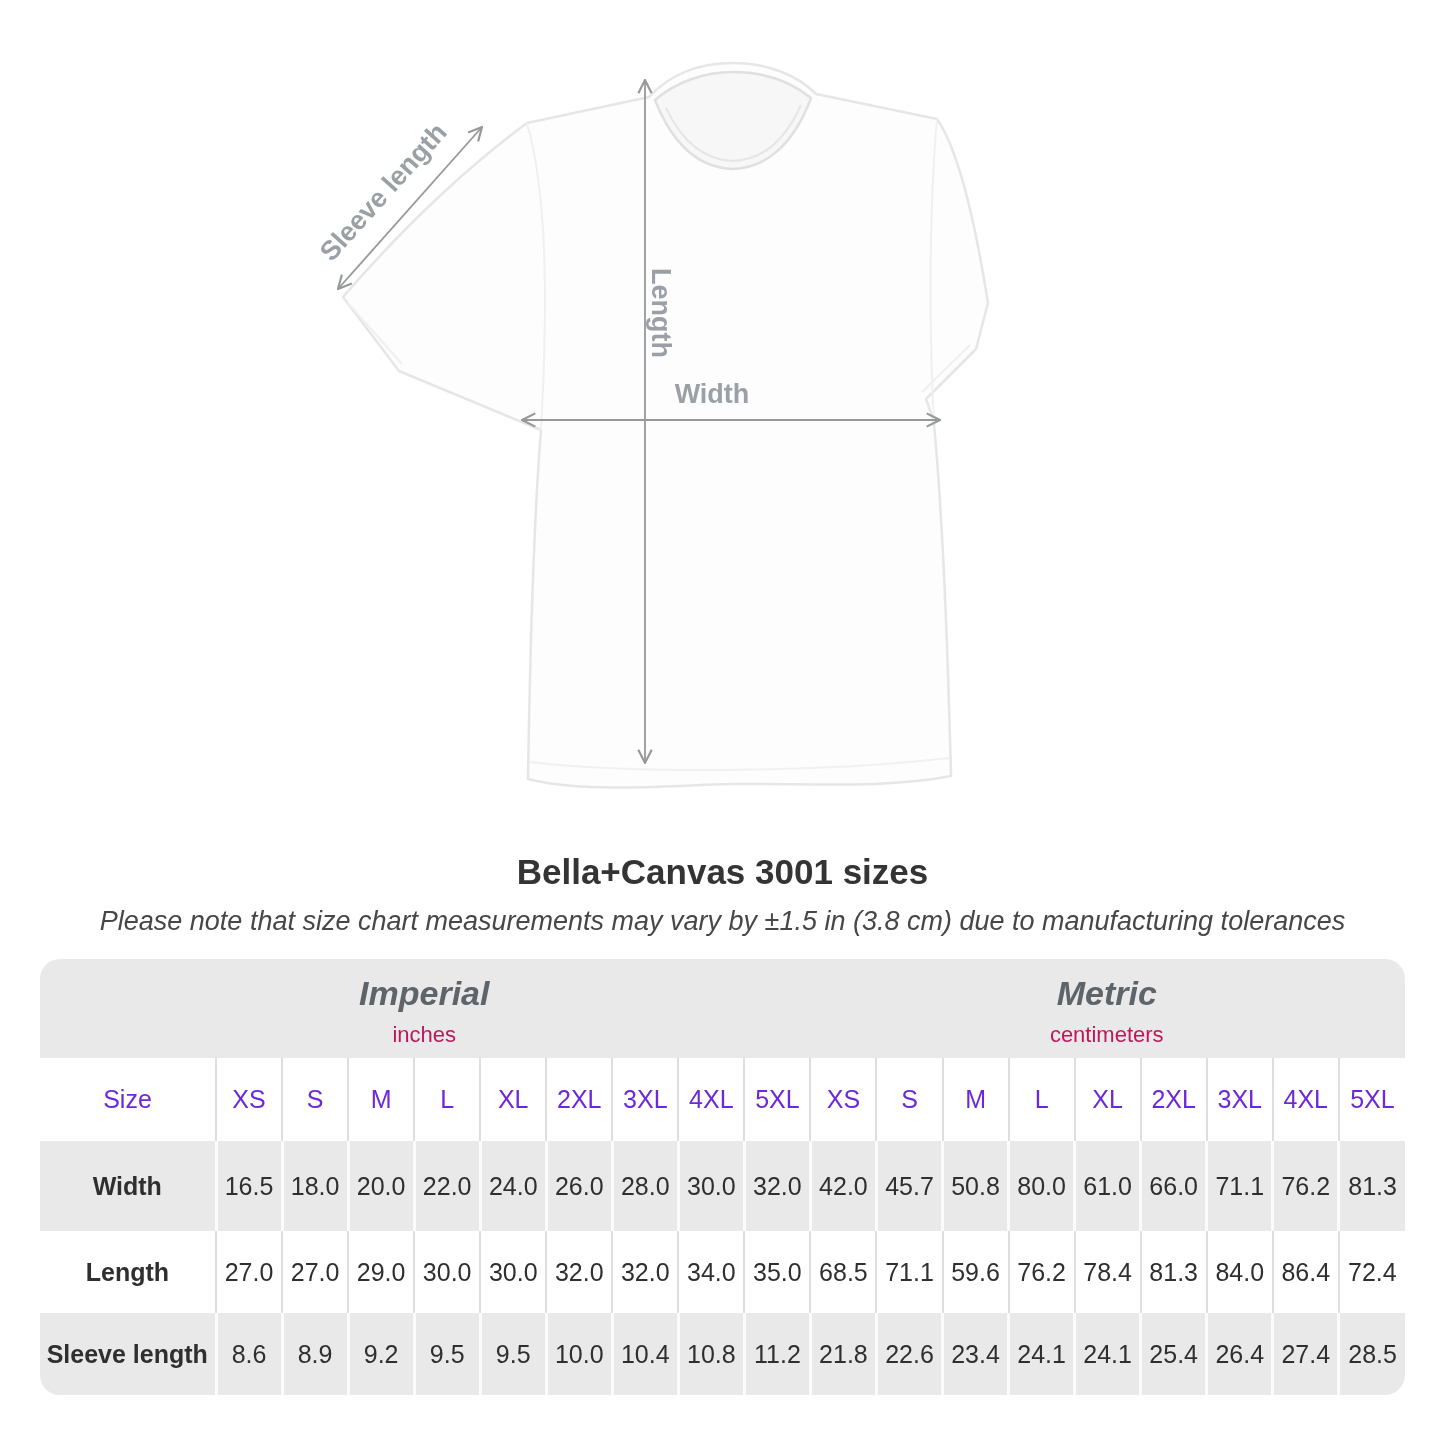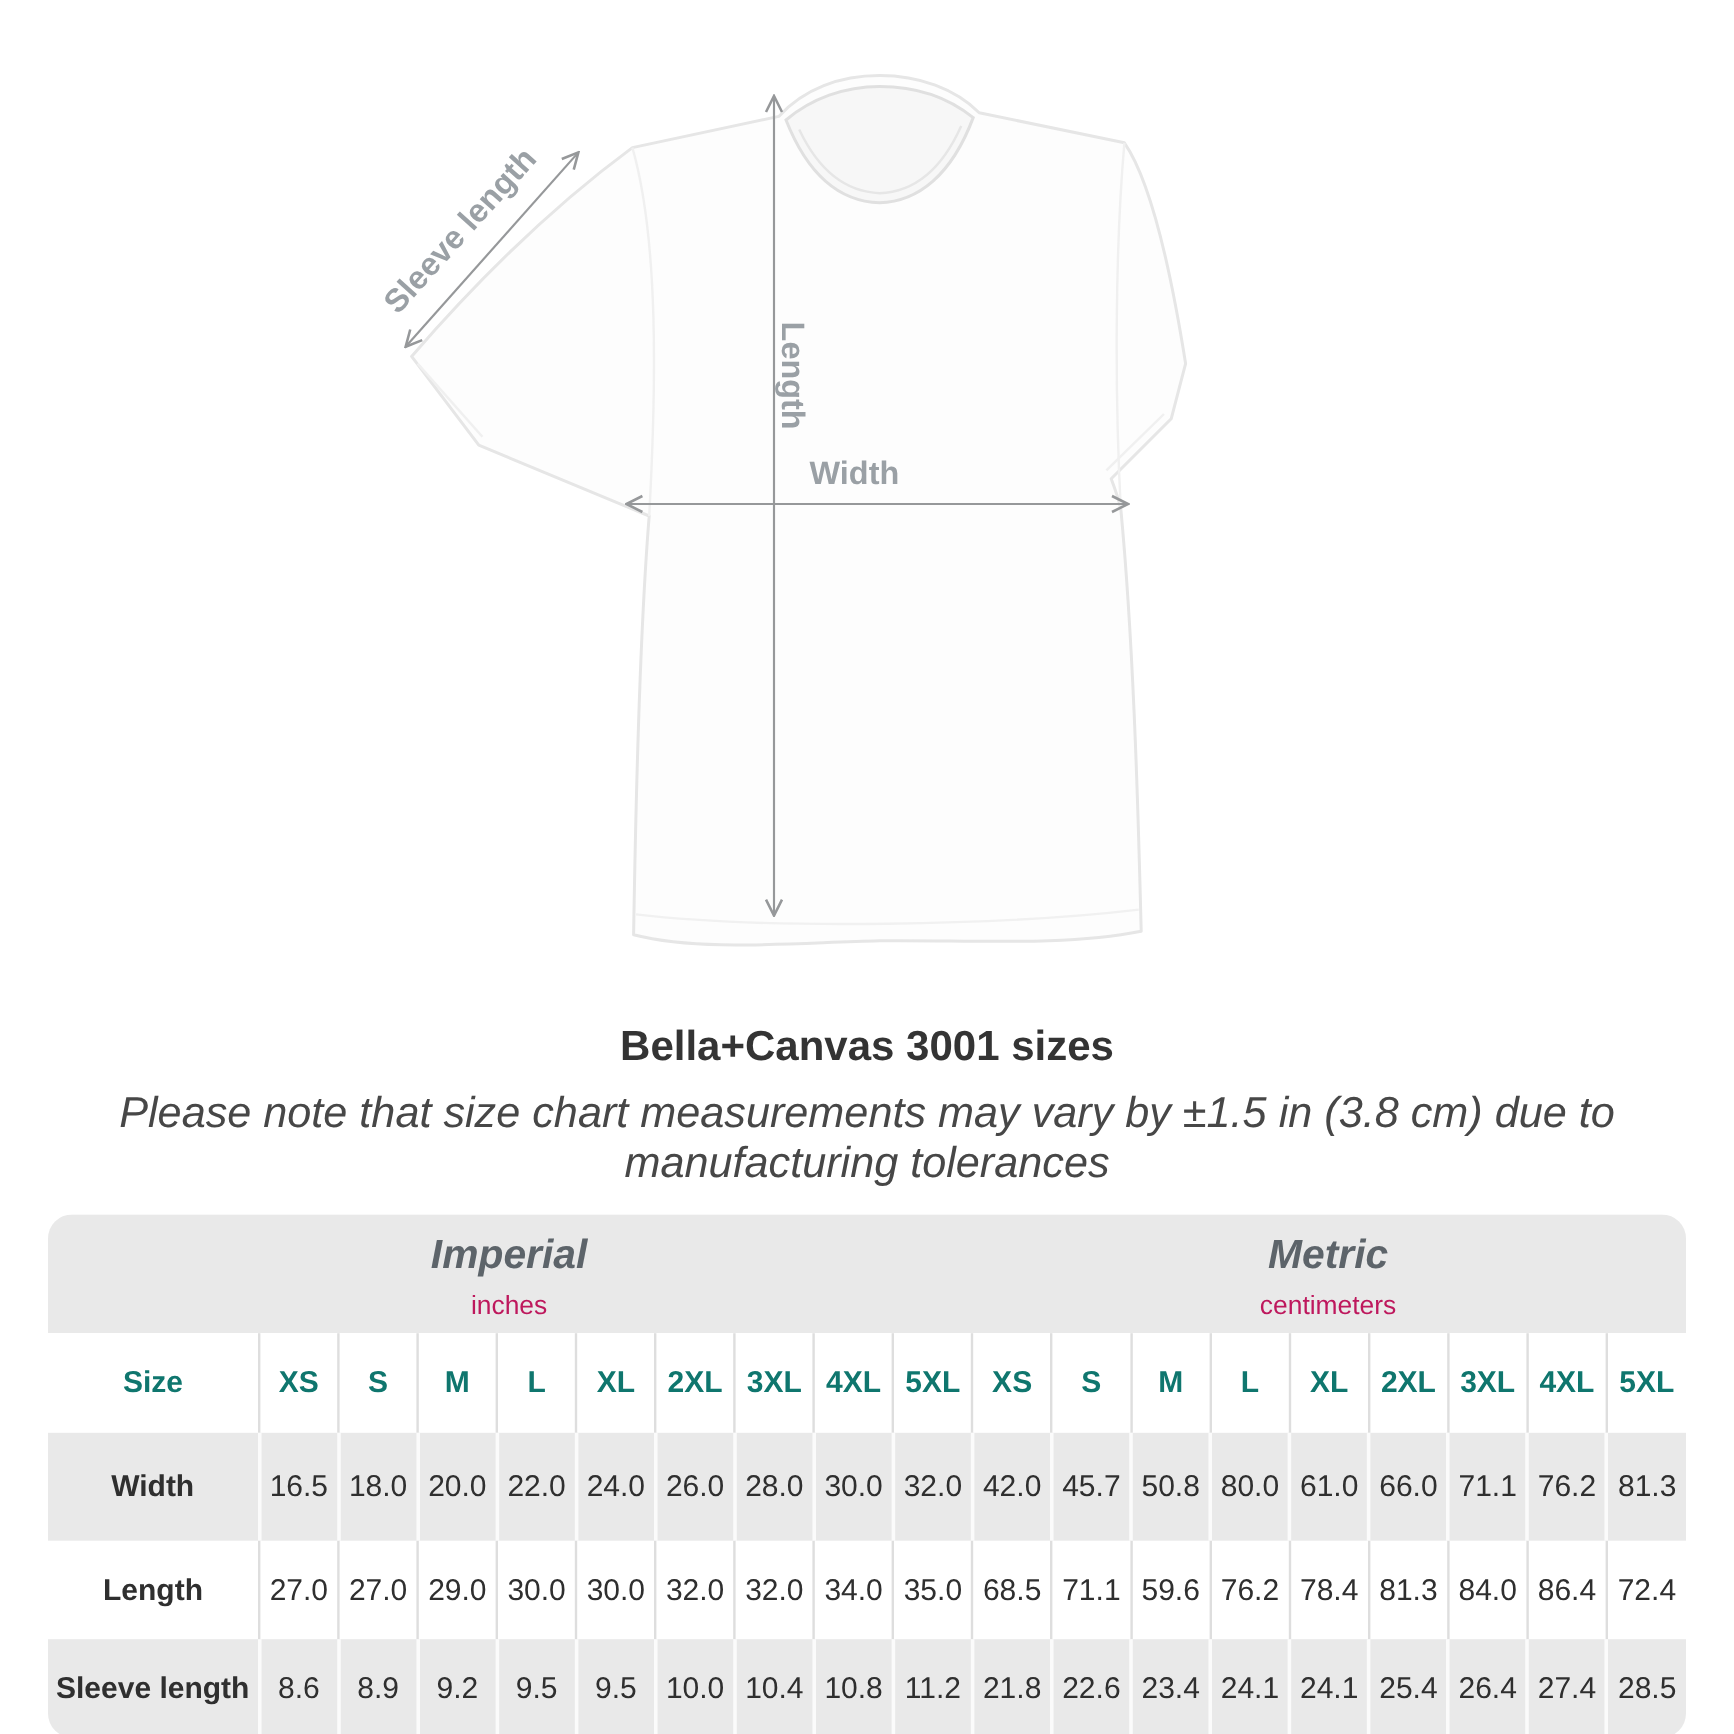--- a/index.html
+++ b/index.html
@@ -7,21 +7,21 @@
     width:1445px;height:1445px;overflow:hidden;
     font-family:"Liberation Sans",sans-serif;
     -webkit-font-smoothing:antialiased;
   }
   .diagram-wrap{width:1445px;height:818px;position:relative;}
   .page-title{
     text-align:center;font-size:35px;font-weight:bold;color:#343434;
     margin:34px 0 0 0;letter-spacing:0px;
   }
   .page-subtitle{
-    text-align:center;font-size:36px;font-style:italic;color:#474747;
+    text-align:center;font-size:27px;font-style:italic;color:#474747;
     margin:14px 0 0 0;
   }
   .table-wrap{
     width:1365px;margin:22px auto 0 auto;border-radius:20px;overflow:hidden;
   }
   table.size-table{
     width:100%;border-collapse:collapse;table-layout:fixed;
   }
   table.size-table td{
     padding:0;text-align:center;vertical-align:middle;
@@ -34,21 +34,21 @@
   .band-group.g-metric{flex:1 1 auto;}
   .band-title{font-size:34px;font-weight:bold;font-style:italic;color:#5d646a;}
   .band-unit{font-size:22px;color:#be185d;}
   tr.r-size td{height:83px;background:#ffffff;}
   tr.r-width td{height:90px;background:#e9e9e9;}
   tr.r-length td{height:82px;background:#ffffff;}
   tr.r-sleeve td{height:82px;background:#e9e9e9;}
   tr.t-white td:not(:first-child){border-left:2px solid #dedede;}
   tr.t-gray td:not(:first-child){border-left:3px solid #fbfbfb;}
   td.rowlabel{font-weight:bold;color:#6a7076;}
-  tr.r-size td{font-weight:bold;color:#0f766e;}
+  tr.r-size td{font-weight:normal;color:#6d28d9;}
   col.c-label{width:176px;}
 </style>
 </head>
 <body>
 
 <div class="diagram-wrap">
   <svg width="1445" height="818" viewBox="0 0 1445 818">
     <defs>
       <marker id="ah" viewBox="0 0 12 12" refX="11" refY="6" markerWidth="16" markerHeight="16" orient="auto-start-reverse" markerUnits="userSpaceOnUse">
         <path d="M1,1 L11,6 L1,11" fill="none" stroke="#96989a" stroke-width="1.6"></path>

